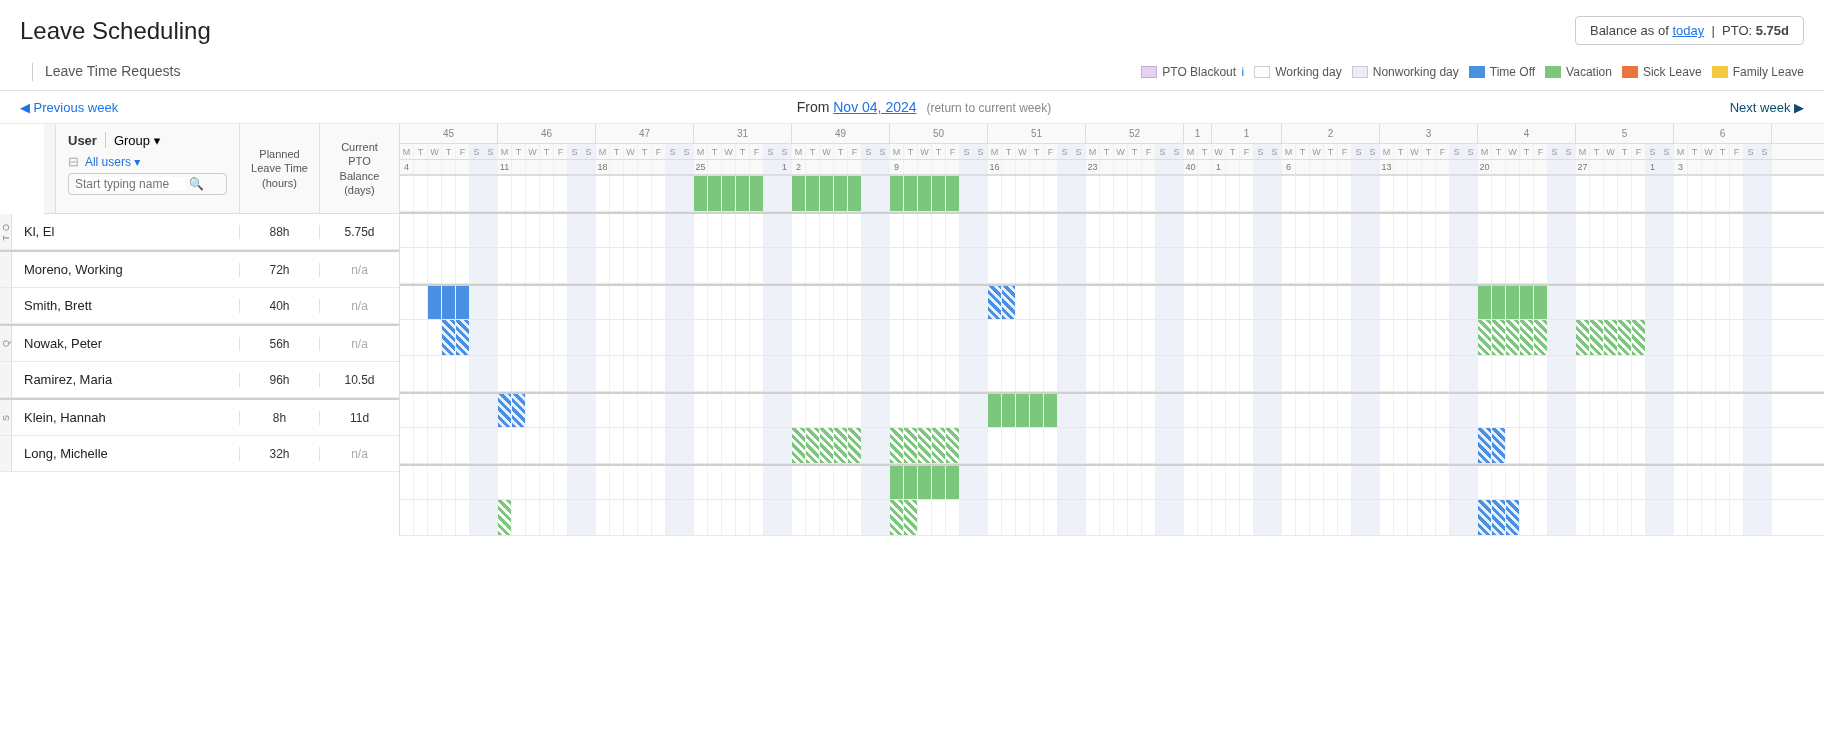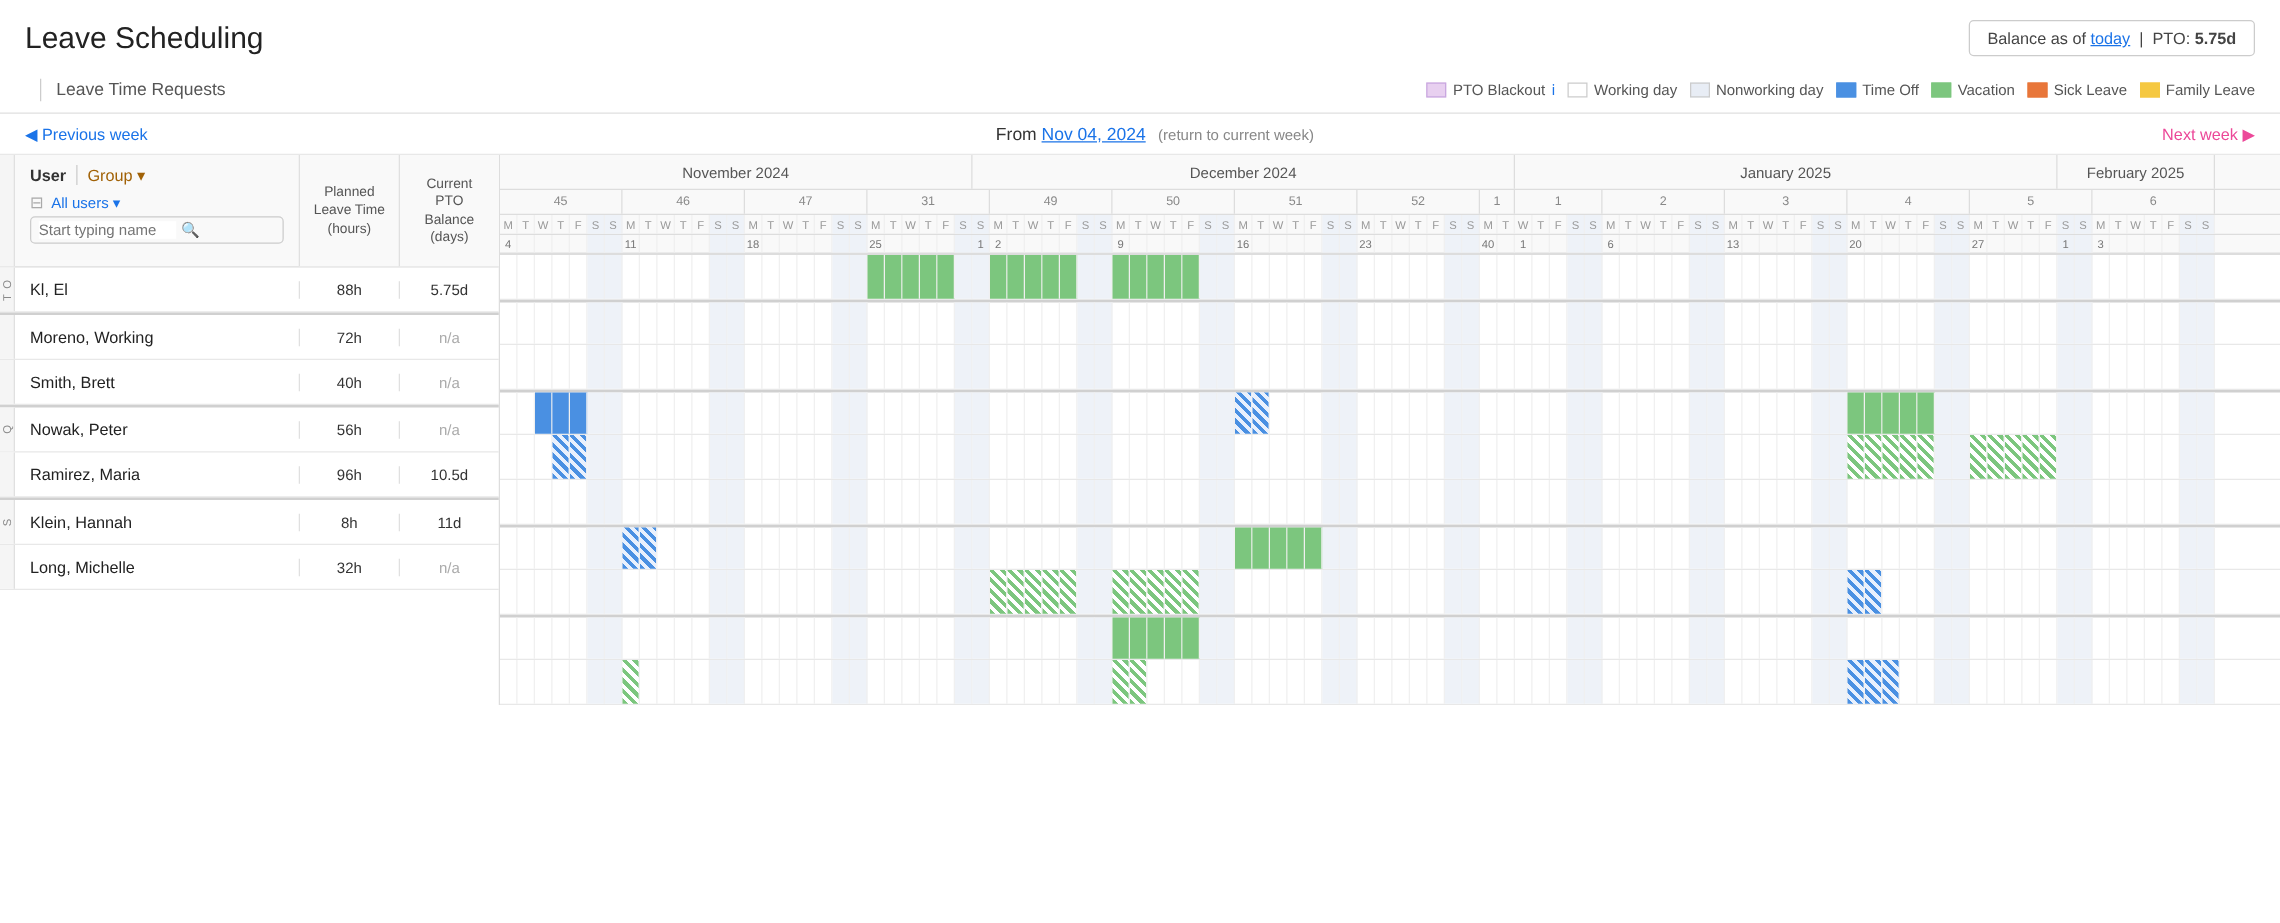--- a/index.html
+++ b/index.html
@@ -18,34 +18,34 @@
     .legend-swatch.pto-blackout { background: #e8d0f0; border-color: #c9a8e0; }
     .legend-swatch.working-day { background: #fff; border-color: #ccc; }
     .legend-swatch.nonworking-day { background: #e8edf5; border-color: #ccc; }
     .legend-swatch.time-off { background: #4a90e2; border-color: #4a90e2; }
     .legend-swatch.vacation { background: #7cc67e; border-color: #7cc67e; }
     .legend-swatch.sick-leave { background: #e8763a; border-color: #e8763a; }
     .legend-swatch.family-leave { background: #f5c842; border-color: #f5c842; }
     .legend-right { display: flex; align-items: center; gap: 14px; margin-left: auto; font-size: 12px; }
     .nav-row { display: flex; align-items: center; padding: 8px 20px; border-bottom: 1px solid #e8e8e8; }
     .nav-prev { color: #1a73e8; cursor: pointer; font-size: 13px; }
-    .nav-next { color: #ec4899; cursor: pointer; font-size: 13px; margin-left: auto; }
+    .nav-next { color: #0c4a6e; cursor: pointer; font-size: 13px; margin-left: auto; }
     .nav-center { flex: 1; text-align: center; font-size: 14px; }
     .nav-center .from-date { color: #1a73e8; text-decoration: underline; cursor: pointer; }
     .nav-center .return-link { color: #888; font-size: 12px; cursor: pointer; margin-left: 6px; }
 
     .grid-wrapper { display: flex; overflow-x: hidden; }
     .left-panel { flex: 0 0 400px; min-width: 400px; border-right: 1px solid #ddd; }
     .right-panel { flex: 1; overflow-x: auto; }
 
-    .left-header { display: flex; align-items: stretch; border-bottom: 1px solid #ddd; background: #f9f9f9; height: 90px; }
+    .left-header { display: flex; align-items: stretch; border-bottom: 1px solid #ddd; background: #f9f9f9; height: 90px; margin-left: 44px; }
     .col-user { flex: 1; padding: 8px 12px; display: flex; flex-direction: column; justify-content: flex-start; }
     .col-user-header { display: flex; align-items: center; gap: 8px; margin-bottom: 6px; }
     .col-user-label { font-weight: 600; color: #333; font-size: 13px; cursor: pointer; }
-    .col-group { color: #a16207; font-size: 13px; cursor: pointer; display: flex; align-items: center; gap: 3px; }
+    .col-group { color: #000000; font-size: 13px; cursor: pointer; display: flex; align-items: center; gap: 3px; }
     .divider-v { width: 1px; background: #ccc; height: 16px; }
     .filter-row { display: flex; align-items: center; gap: 6px; }
     .filter-btn { color: #1a73e8; font-size: 12px; cursor: pointer; display: flex; align-items: center; gap: 3px; }
     .search-box { display: flex; align-items: center; border: 1px solid #ccc; border-radius: 4px; padding: 3px 6px; font-size: 12px; gap: 4px; margin-top: 4px; }
     .search-box input { border: none; outline: none; font-size: 12px; color: #555; width: 110px; }
 
     .col-planned { width: 80px; border-left: 1px solid #e0e0e0; padding: 6px 4px; text-align: center; font-size: 11px; color: #555; display: flex; flex-direction: column; justify-content: center; align-items: center; background: #f9f9f9; }
     .col-pto { width: 80px; border-left: 1px solid #e0e0e0; padding: 6px 4px; text-align: center; font-size: 11px; color: #555; display: flex; flex-direction: column; justify-content: center; align-items: center; background: #f9f9f9; }
 
     .data-row { display: flex; align-items: center; border-bottom: 1px solid #e8e8e8; height: 36px; }
@@ -208,26 +208,20 @@
         <div class="row-dept-cell" style="width:12px;background:#f5f5f5;"></div>
         <div class="row-name">Long, Michelle</div>
         <div class="row-planned">32h</div>
         <div class="row-pto pto-na">n/a</div>
       </div>
     </div>
   </div>
 
   <div class="right-panel" style="overflow-x:auto;">
     <div id="calendar-grid" style="min-width:1400px;">
-        <div style="display:flex; border-bottom:1px solid #ddd; background:#f9f9f9; height:28px; align-items:center;">
-          <div style="width:378px; flex-shrink:0; border-right:1px solid #ddd; text-align:center; font-size:12px; color:#555; font-weight:500; height:100%; display:flex; align-items:center; justify-content:center;">November 2024</div>
-          <div style="width:434px; flex-shrink:0; border-right:1px solid #ddd; text-align:center; font-size:12px; color:#555; font-weight:500; height:100%; display:flex; align-items:center; justify-content:center;">December 2024</div>
-          <div style="width:434px; flex-shrink:0; border-right:1px solid #ddd; text-align:center; font-size:12px; color:#555; font-weight:500; height:100%; display:flex; align-items:center; justify-content:center;">January 2025</div>
-          <div style="width:126px; flex-shrink:0; border-right:1px solid #ddd; text-align:center; font-size:12px; color:#555; font-weight:500; height:100%; display:flex; align-items:center; justify-content:center;">February 2025</div>
-        </div>
         <div style="display:flex; border-bottom:1px solid #ddd; background:#f9f9f9; height:20px; align-items:center;">
           <div style="width:98px; flex-shrink:0; border-right:1px solid #ddd; text-align:center; font-size:10px; color:#888; height:100%; display:flex; align-items:center; justify-content:center;">45</div>
           <div style="width:98px; flex-shrink:0; border-right:1px solid #ddd; text-align:center; font-size:10px; color:#888; height:100%; display:flex; align-items:center; justify-content:center;">46</div>
           <div style="width:98px; flex-shrink:0; border-right:1px solid #ddd; text-align:center; font-size:10px; color:#888; height:100%; display:flex; align-items:center; justify-content:center;">47</div>
           <div style="width:98px; flex-shrink:0; border-right:1px solid #ddd; text-align:center; font-size:10px; color:#888; height:100%; display:flex; align-items:center; justify-content:center;">31</div>
           <div style="width:98px; flex-shrink:0; border-right:1px solid #ddd; text-align:center; font-size:10px; color:#888; height:100%; display:flex; align-items:center; justify-content:center;">49</div>
           <div style="width:98px; flex-shrink:0; border-right:1px solid #ddd; text-align:center; font-size:10px; color:#888; height:100%; display:flex; align-items:center; justify-content:center;">50</div>
           <div style="width:98px; flex-shrink:0; border-right:1px solid #ddd; text-align:center; font-size:10px; color:#888; height:100%; display:flex; align-items:center; justify-content:center;">51</div>
           <div style="width:98px; flex-shrink:0; border-right:1px solid #ddd; text-align:center; font-size:10px; color:#888; height:100%; display:flex; align-items:center; justify-content:center;">52</div>
           <div style="width:28px; flex-shrink:0; border-right:1px solid #ddd; text-align:center; font-size:10px; color:#888; height:100%; display:flex; align-items:center; justify-content:center;">1</div>

